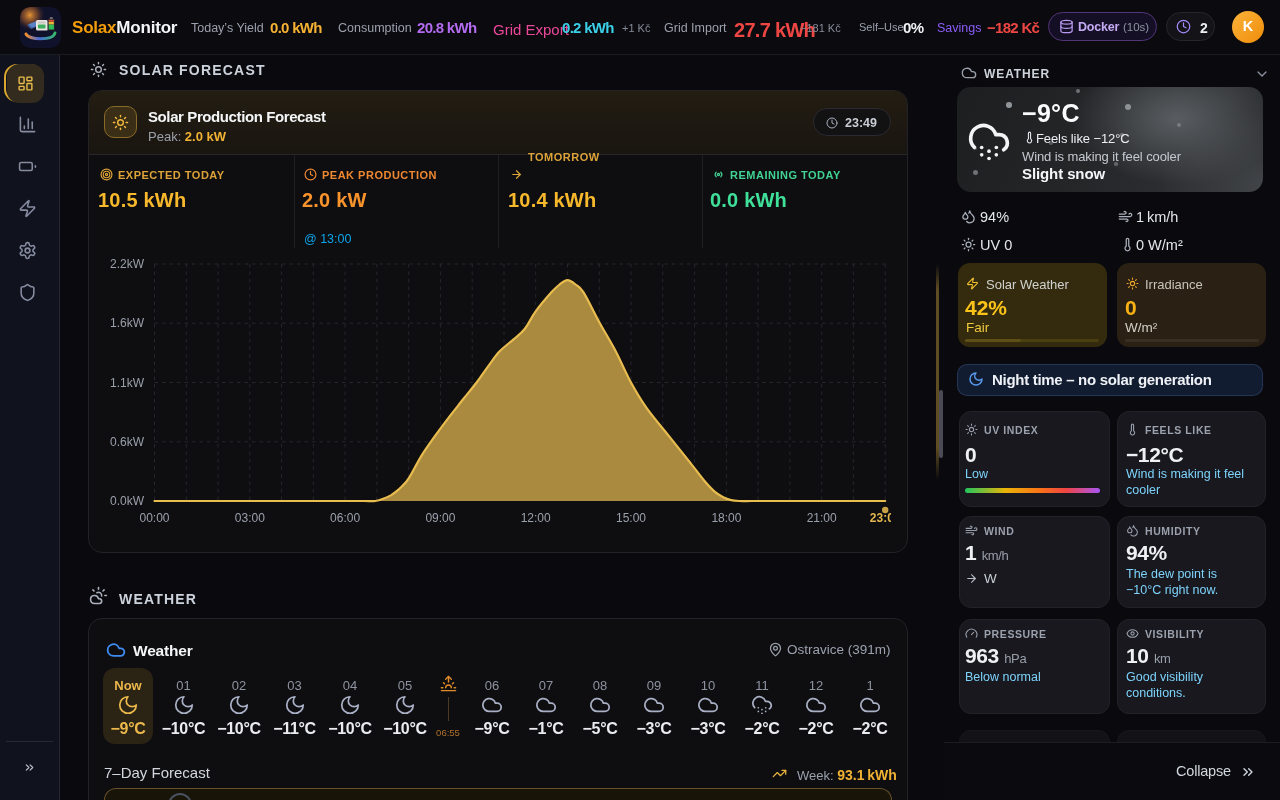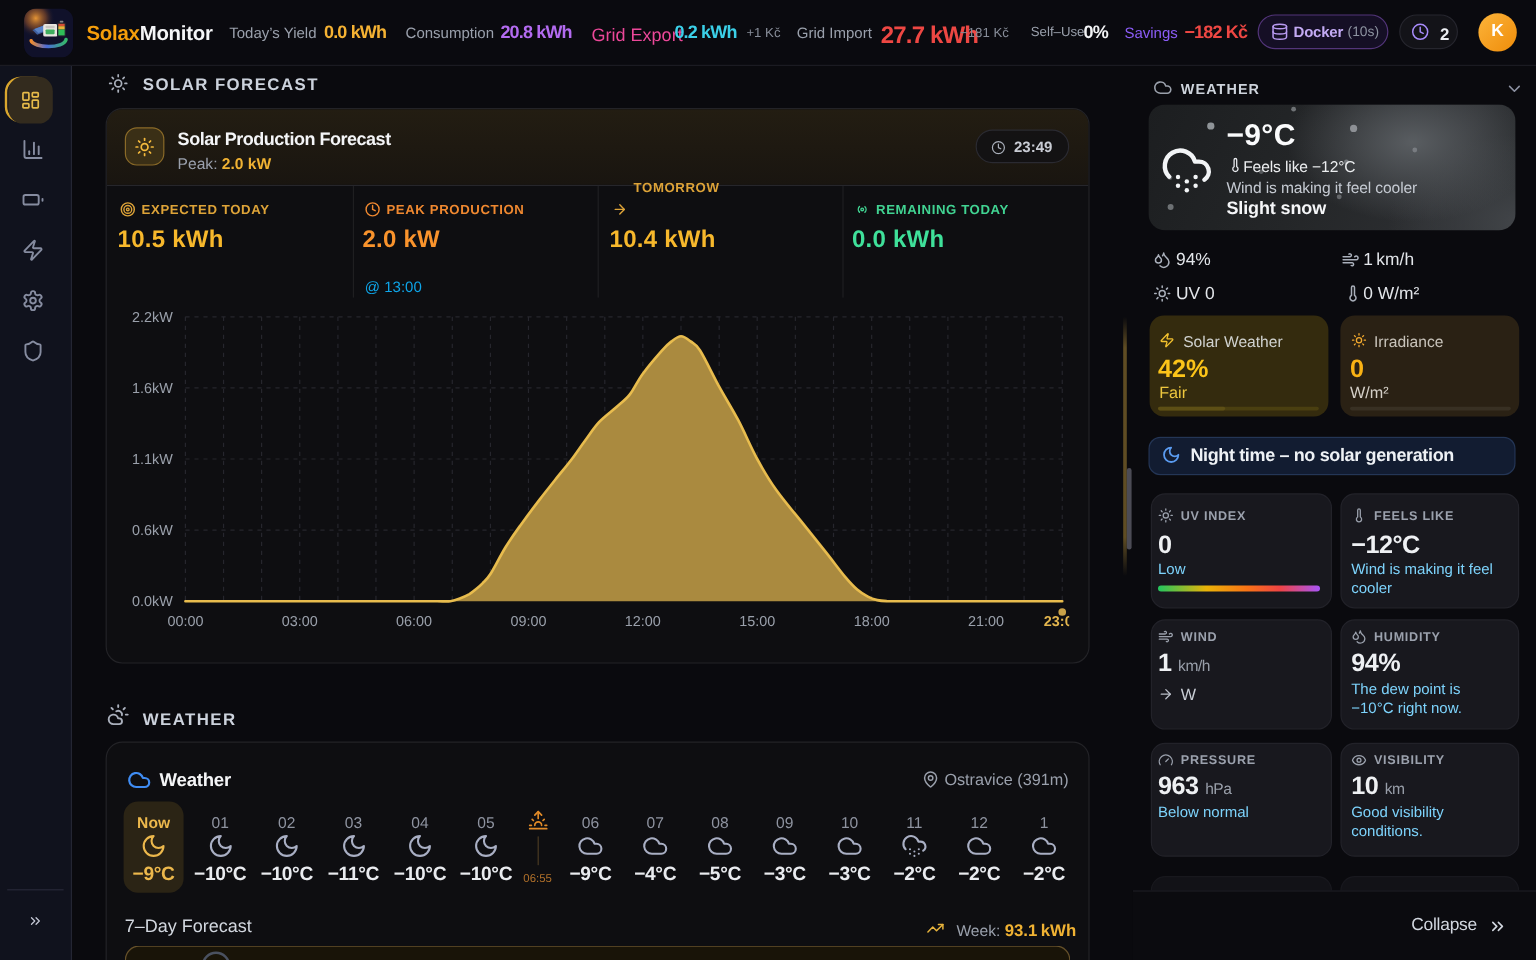--- a/index.html
+++ b/index.html
@@ -272,21 +272,21 @@
 <div class="abs" style="left:316px;top:665px;width:54px;text-align:center;font-size:16px;font-weight:700;color:#e9ebef;letter-spacing:-0.3px">−10°C</div>
 <div class="abs" style="left:403px;top:623px;width:54px;text-align:center;font-size:13px;color:#8e93a0;font-weight:400">06</div>
 <svg style="position:absolute;left:419px;top:639px;" width="22" height="22" viewBox="0 0 24 24" fill="none" stroke="#a9afc4" stroke-width="1.9" stroke-linecap="round" stroke-linejoin="round">
         <path d="M17.5 19H9a7 7 0 1 1 6.71-9h1.79a4.5 4.5 0 1 1 0 9Z"></path>
       </svg>
 <div class="abs" style="left:403px;top:665px;width:54px;text-align:center;font-size:16px;font-weight:700;color:#e9ebef;letter-spacing:-0.3px">−9°C</div>
 <div class="abs" style="left:457px;top:623px;width:54px;text-align:center;font-size:13px;color:#8e93a0;font-weight:400">07</div>
 <svg style="position:absolute;left:473px;top:639px;" width="22" height="22" viewBox="0 0 24 24" fill="none" stroke="#a9afc4" stroke-width="1.9" stroke-linecap="round" stroke-linejoin="round">
         <path d="M17.5 19H9a7 7 0 1 1 6.71-9h1.79a4.5 4.5 0 1 1 0 9Z"></path>
       </svg>
-<div class="abs" style="left:457px;top:665px;width:54px;text-align:center;font-size:16px;font-weight:700;color:#e9ebef;letter-spacing:-0.3px">−4°C</div>
+<div class="abs" style="left:457px;top:665px;width:54px;text-align:center;font-size:16px;font-weight:700;color:#e9ebef;letter-spacing:-0.3px">−1°C</div>
 <div class="abs" style="left:511px;top:623px;width:54px;text-align:center;font-size:13px;color:#8e93a0;font-weight:400">08</div>
 <svg style="position:absolute;left:527px;top:639px;" width="22" height="22" viewBox="0 0 24 24" fill="none" stroke="#a9afc4" stroke-width="1.9" stroke-linecap="round" stroke-linejoin="round">
         <path d="M17.5 19H9a7 7 0 1 1 6.71-9h1.79a4.5 4.5 0 1 1 0 9Z"></path>
       </svg>
 <div class="abs" style="left:511px;top:665px;width:54px;text-align:center;font-size:16px;font-weight:700;color:#e9ebef;letter-spacing:-0.3px">−5°C</div>
 <div class="abs" style="left:565px;top:623px;width:54px;text-align:center;font-size:13px;color:#8e93a0;font-weight:400">09</div>
 <svg style="position:absolute;left:581px;top:639px;" width="22" height="22" viewBox="0 0 24 24" fill="none" stroke="#a9afc4" stroke-width="1.9" stroke-linecap="round" stroke-linejoin="round">
         <path d="M17.5 19H9a7 7 0 1 1 6.71-9h1.79a4.5 4.5 0 1 1 0 9Z"></path>
       </svg>
 <div class="abs" style="left:565px;top:665px;width:54px;text-align:center;font-size:16px;font-weight:700;color:#e9ebef;letter-spacing:-0.3px">−3°C</div>

